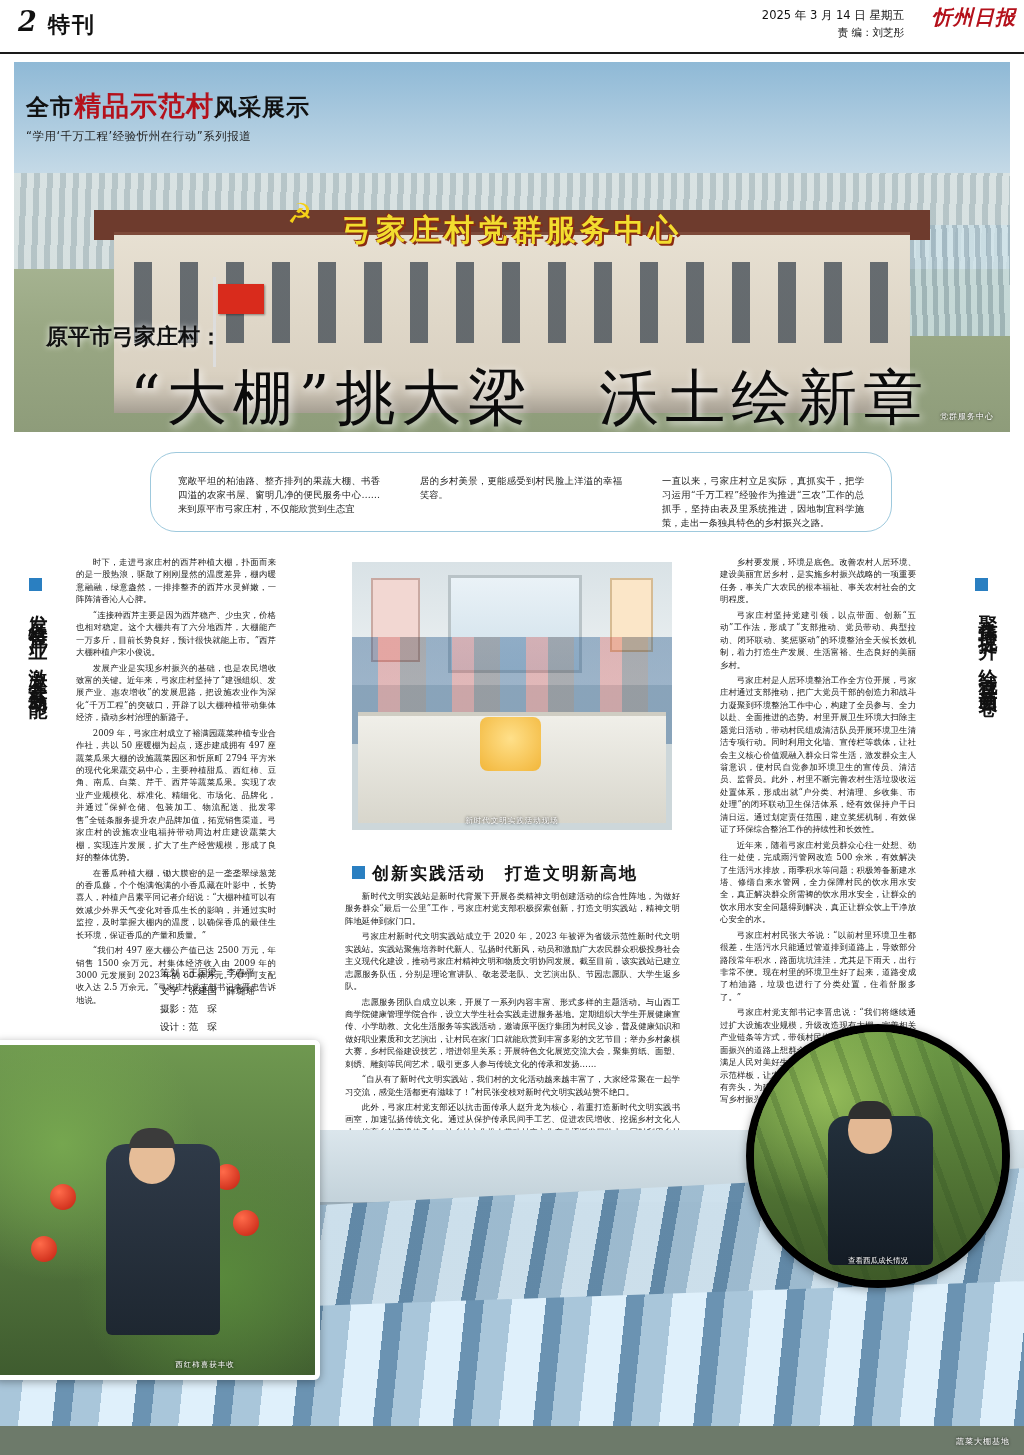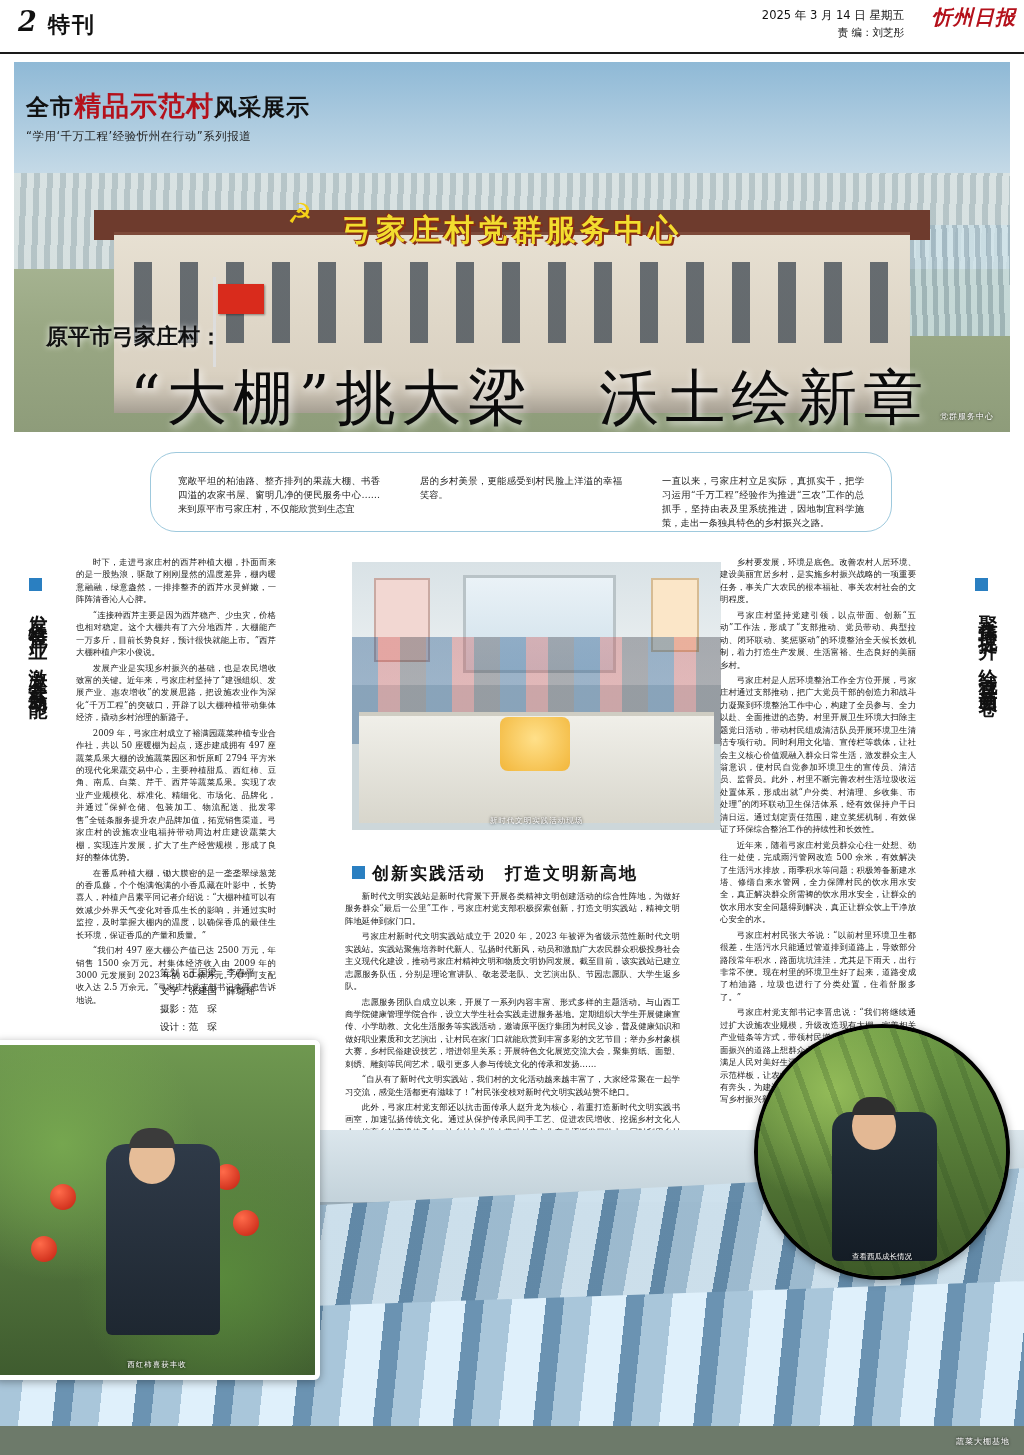--- a/index.html
+++ b/index.html
@@ -155,21 +155,21 @@
   .vsquare.r{right:36px;top:578px;}
 
   .credits{
     position:absolute;left:160px;top:964px;width:130px;
     font-size:9.5px;line-height:1.9;color:#111;text-align:left;
     font-family:"DejaVu Serif","Liberation Serif",serif;
   }
 
   
   .photo-mid{
-    position:absolute;left:352px;top:562px;width:369px;height:268px;
+    position:absolute;left:352px;top:562px;width:320px;height:268px;
     overflow:hidden;background:#cdd7da;
   }
   .pm-wall{position:absolute;left:0;top:0;width:100%;height:46%;
     background:linear-gradient(#d9e2e6,#eef2f3);}
   .pm-window{position:absolute;left:30%;top:5%;width:40%;height:34%;
     background:linear-gradient(#eaf2f7,#cfe0ea);border:3px solid #b9c3c7;}
   .pm-poster{position:absolute;left:6%;top:6%;width:14%;height:30%;background:#f2d7d2;border:2px solid #c9a9a2;}
   .pm-poster2{position:absolute;right:6%;top:6%;width:12%;height:26%;background:#fbe6c8;border:2px solid #d6bb93;}
   .pm-table{position:absolute;left:2%;top:56%;width:96%;height:40%;
     background:linear-gradient(#f0efe9,#d8d6cc);border-top:4px solid #cfcdc3;}
@@ -231,26 +231,26 @@
     background:radial-gradient(circle at 20% 30%,rgba(120,170,80,.9),transparent 40%),
                radial-gradient(circle at 70% 70%,rgba(90,140,60,.9),transparent 45%),
                linear-gradient(#6f9850,#3f5c2f);}
   .il-tomato{position:absolute;width:26px;height:26px;border-radius:50%;background:radial-gradient(circle at 35% 30%,#ff6b4a,#c21f0f);}
   .il-person{position:absolute;left:34%;top:30%;width:36%;height:58%;
     background:linear-gradient(#2f3a48,#1e2731);border-radius:20px 20px 6px 6px;}
   .il-face{position:absolute;left:41%;top:27%;width:46px;height:50px;border-radius:50%;background:#e6bd98;}
   .il-hair{position:absolute;left:41%;top:25%;width:46px;height:20px;border-radius:22px 22px 0 0;background:#3b3b3b;}
   .inset-cap{
     position:absolute;bottom:5px;width:100%;text-align:center;color:#fff;font-size:7.5px;
-    text-shadow:0 0 3px #000;letter-spacing:1px;
+    text-shadow:0 0 3px #000;letter-spacing:1px;margin-left:48px;
   }
 
   .inset-right{
     position:absolute;right:14px;top:1024px;width:248px;height:248px;
-    border:4px solid #000000;border-radius:50%;overflow:hidden;
+    border:8px solid #000000;border-radius:50%;overflow:hidden;
     background:#5d7c3c;
     box-shadow:0 2px 8px rgba(0,0,0,.35);
   }
   .ir-bg{position:absolute;inset:0;
     background:radial-gradient(circle at 30% 25%,rgba(150,190,90,.95),transparent 45%),
                linear-gradient(#6d9a46,#3e5a28);}
   .ir-vine{position:absolute;inset:0;
     background:repeating-linear-gradient(70deg,rgba(40,70,30,.22) 0 6px,transparent 6px 26px);}
   .ir-person{position:absolute;left:30%;top:34%;width:42%;height:60%;background:linear-gradient(#23303c,#141c25);border-radius:18px 18px 6px 6px;}
   .ir-face{position:absolute;left:38%;top:30%;width:44px;height:48px;border-radius:50%;background:#e3b894;}

